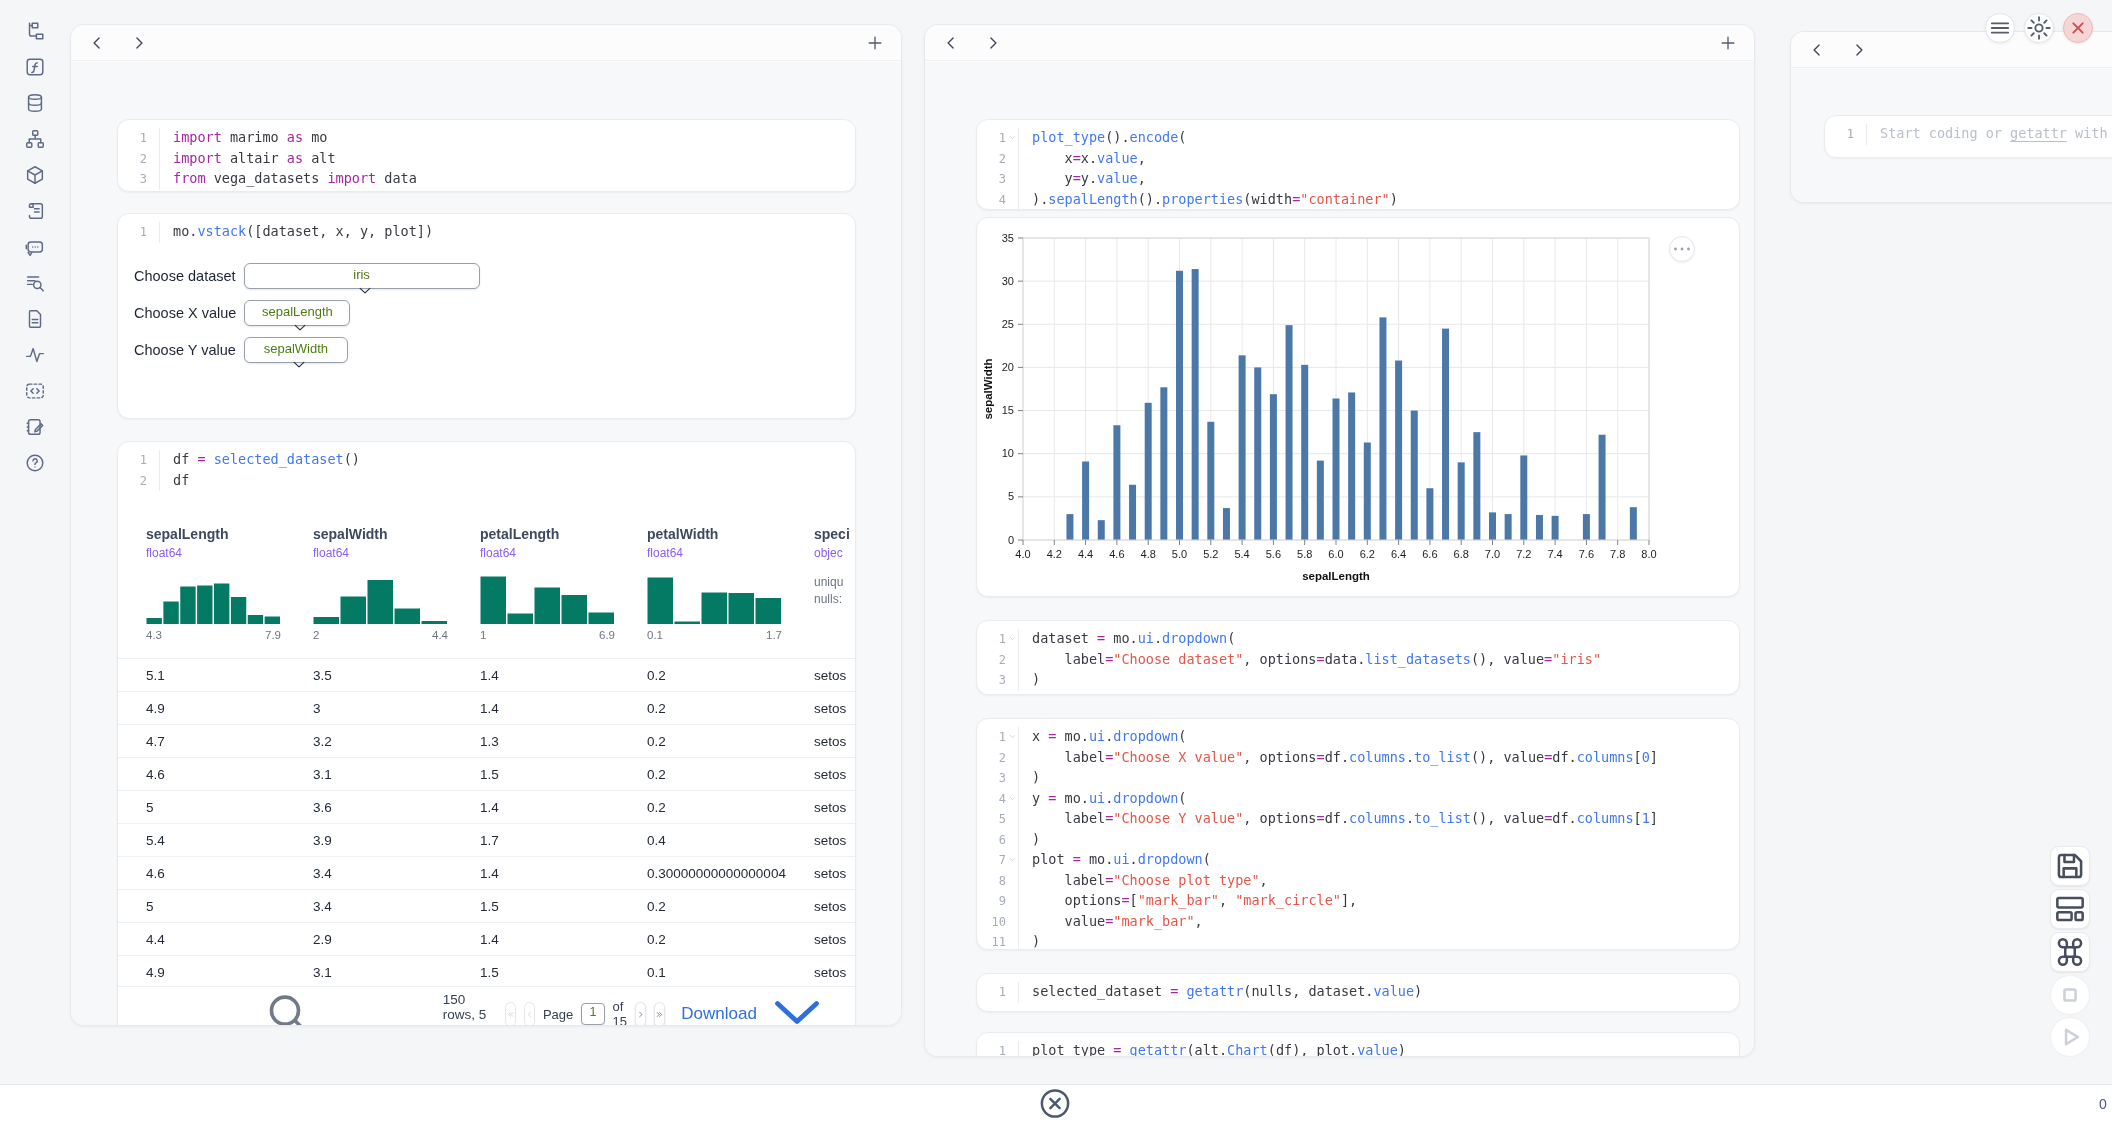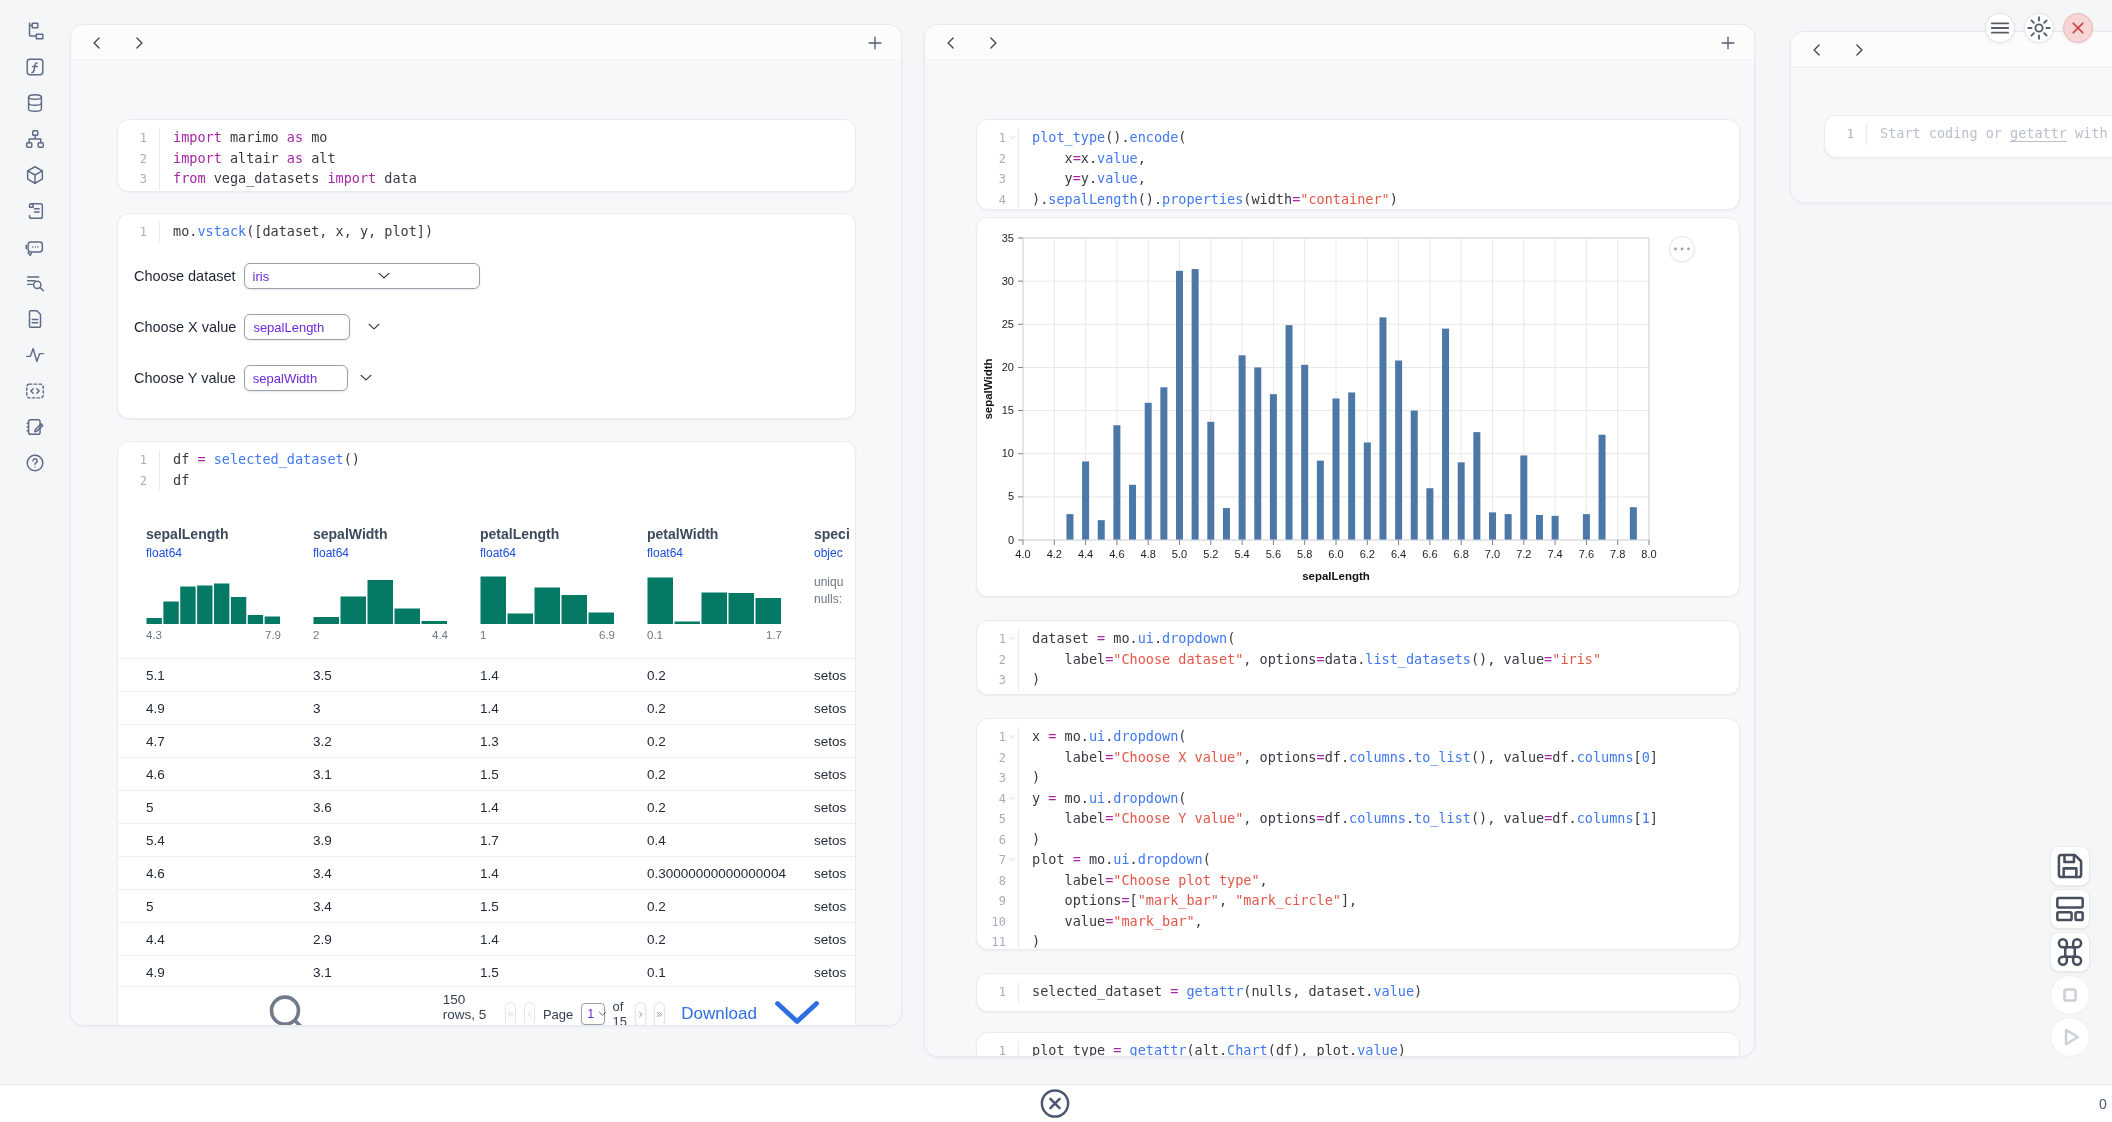--- a/index.html
+++ b/index.html
@@ -41,33 +41,33 @@
   #cell-dataset  { left:51px; top:558px; width:764px; height:75px; }
   #cell-xyplot   { left:51px; top:656px; width:764px; height:232px; }
   #cell-selected { left:51px; top:911px; width:764px; height:39px; }
   #cell-plottype { left:51px; top:970px; width:764px; height:39px; }
   
   #cell-empty { left:33px; top:46px; width:360px; height:43px; }
   .placeholder { color:#b9c0cb; }
   .placeholder .gen { text-decoration:underline; text-underline-offset:3px; }
 
   
-  .outputs { padding:12px 16px 14px; display:flex; flex-direction:column; gap:24px; }
+  .outputs { padding:12px 16px 14px; display:flex; flex-direction:column; gap:10px; }
   .ctl-row { display:flex; align-items:center; gap:8px; font-size:14.5px; color:#1d2433; height:27px; }
-  .select { display:inline-flex; align-items:center; justify-content:space-between; border:1px solid #99a0ab; border-radius:6px; background:#fff; box-shadow:0 1px 2px rgba(0,0,0,.1); padding:3px 8px; font-size:13px; color:#6d28d9; height:26px; cursor:pointer; }
+  .select { display:inline-flex; align-items:center; justify-content:space-between; border:1px solid #99a0ab; border-radius:6px; background:#fff; box-shadow:0 1px 2px rgba(0,0,0,.1); padding:3px 8px; font-size:13px; color:#4d7c0f; height:26px; cursor:pointer;flex-direction:column; }
   .select .cr { width:11px; height:11px; color:#2b3340; flex:none; margin-left:6px; }
   .select .cr svg { width:100%; height:100%; }
   .w-lg { width:236px; } .w-x { width:106px; } .w-y { width:104px; } .w-p { width:110px; }
 
   
   .dftable { position:absolute; left:0; right:0; top:70px; bottom:0; }
   .thead { height:146px; display:flex; padding:14px 0 0 28px; overflow:hidden; }
   .th-col { width:167px; flex:none; }
   .th-name { font-size:14px; font-weight:bold; color:#3d4a5d; }
-  .th-dtype { font-size:12px; color:#1d4ed8; margin-top:4px; }
+  .th-dtype { font-size:12px; color:#8b5cf6; margin-top:4px; }
   .th-hist { margin-top:12px; width:135px; height:52px; }
   .th-range { width:135px; display:flex; justify-content:space-between; margin-top:5px; font-size:11.5px; color:#6e7684; }
   .th-meta { margin-top:14px; font-size:12px; color:#6e7684; line-height:17px; }
   .tbody { }
   .trow { height:33px; display:flex; align-items:center; padding-left:28px; border-top:1px solid #edeff2; font-size:13.5px; color:#242b38; }
   .tcell { width:167px; flex:none; overflow:hidden; white-space:nowrap; }
   .tfoot { position:absolute; left:0; right:0; bottom:0; height:55px; border-top:1px solid #edeff2; background:#fff; display:flex; align-items:center; padding:0 22px 0 26px; gap:10px; }
   .tfoot .sic { width:16px; height:16px; color:#707a88; }
   .tfoot .sic svg { width:100%; height:100%; }
   .tf-summary { font-size:13.5px; color:#374151; }

